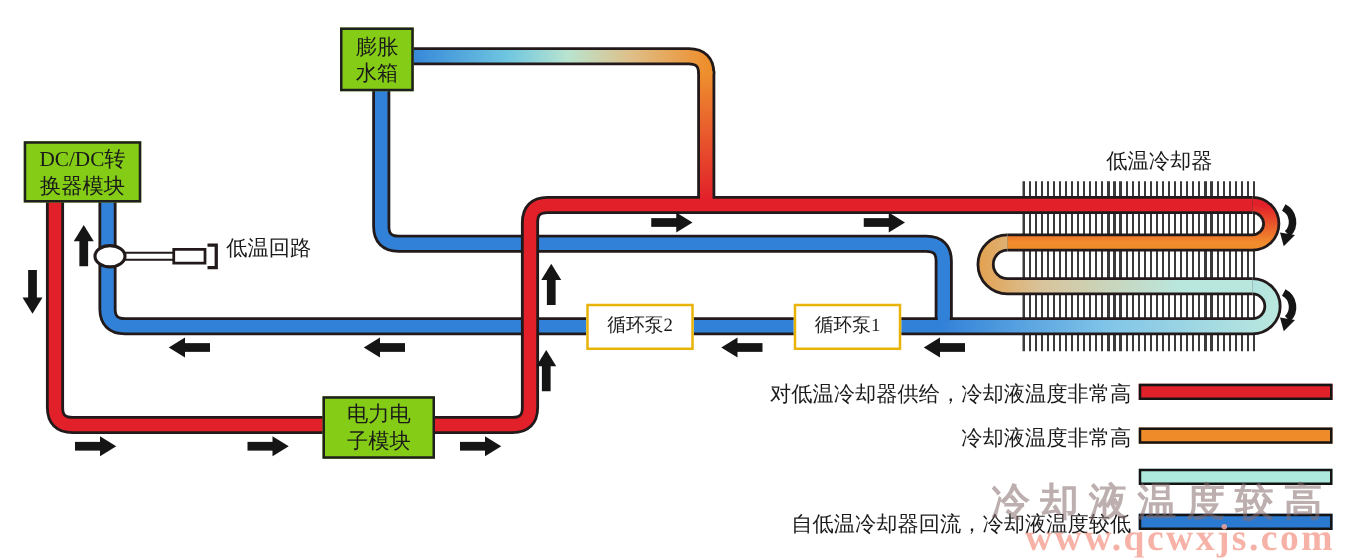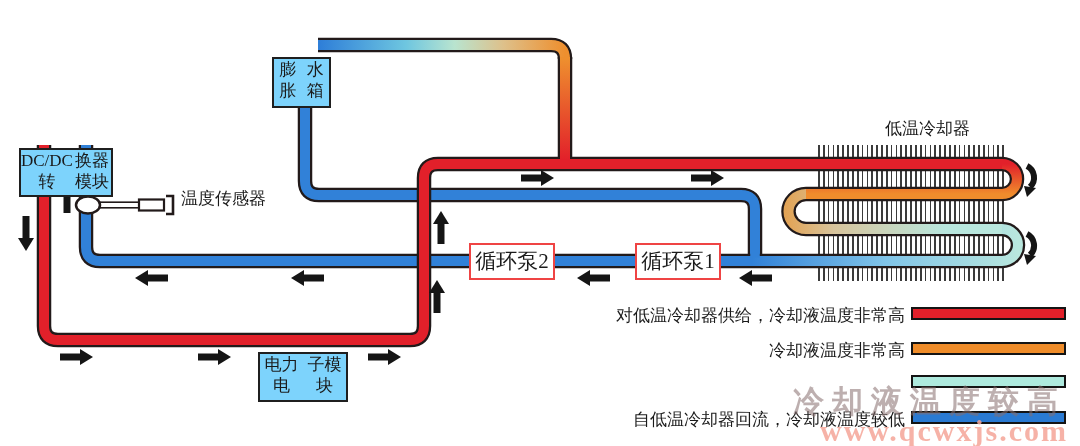--- a/index.html
+++ b/index.html
@@ -9,29 +9,29 @@
   }
   .abs{position:absolute;}
   
   #fins{
     left:818px;top:145px;width:186px;height:136px;z-index:1;
     background:repeating-linear-gradient(to right,#3b3b3b 0px,#3b3b3b 1.7px,transparent 1.7px,transparent 4.85px);
   }
   #pipes{left:0;top:0;z-index:2;}
   
   .box{
-    background:#7dd3fc;border:2px solid #1f1f1f;z-index:5;
+    background:#84cc16;border:2px solid #1f1f1f;z-index:5;
     text-align:center;font-size:17px;line-height:21px;
-    display:flex;justify-content:center;margin-top:35px;
+    display:flex;flex-direction:column;justify-content:center;
   }
   #box-dcdc{left:19px;top:113px;width:90px;height:45px;}
   #box-tank{left:272px;top:22px;width:55px;height:47px;}
   #box-power{left:258px;top:317px;width:86px;height:46px;}
-  .pump{z-index:5;background:#fff;border:2px solid #ef4444;text-align:center;
-        font-size:21px;line-height:33px;width:82px;height:33px;}
+  .pump{z-index:5;background:#fff;border:2px solid #eab308;text-align:center;
+        font-size:15px;line-height:33px;width:82px;height:33px;}
   #box-pump2{left:469px;top:243px;}
   #box-pump1{left:635px;top:243px;}
   
   .lbl{z-index:5;font-size:17px;white-space:nowrap;}
   #lbl-sensor{left:181px;top:187px;line-height:23px;}
   #lbl-radiator{left:858px;top:117px;width:112px;text-align:right;}
   
   .leg-lbl{z-index:5;font-size:17px;white-space:nowrap;right:175px;text-align:left;}
   .leg-bar{z-index:5;width:151px;height:9px;border:2px solid #141414;left:911px;}
   
@@ -184,21 +184,21 @@
   <div>子模块</div>
 </div>
 <div id="box-pump2" class="abs pump">
   <span>循环泵2</span>
 </div>
 <div id="box-pump1" class="abs pump">
   <span>循环泵1</span>
 </div>
 
 <div id="lbl-sensor" class="abs lbl">
-  <div>温度传感器</div>
+  <div>低温回路</div>
 </div>
 <div id="lbl-radiator" class="abs lbl">低温冷却器</div>
 
 <div class="abs leg-lbl" style="top:304px;">对低温冷却器供给，冷却液温度非常高</div>
 <div class="abs leg-bar" style="top: 307px; background: rgb(226, 32, 42);"></div>
 
 <div class="abs leg-lbl" style="top:339px;">冷却液温度非常高</div>
 <div class="abs leg-bar" style="top: 342px; background: rgb(239, 140, 41);"></div>
 
 <div class="abs leg-lbl" style="top:372px;"></div>

